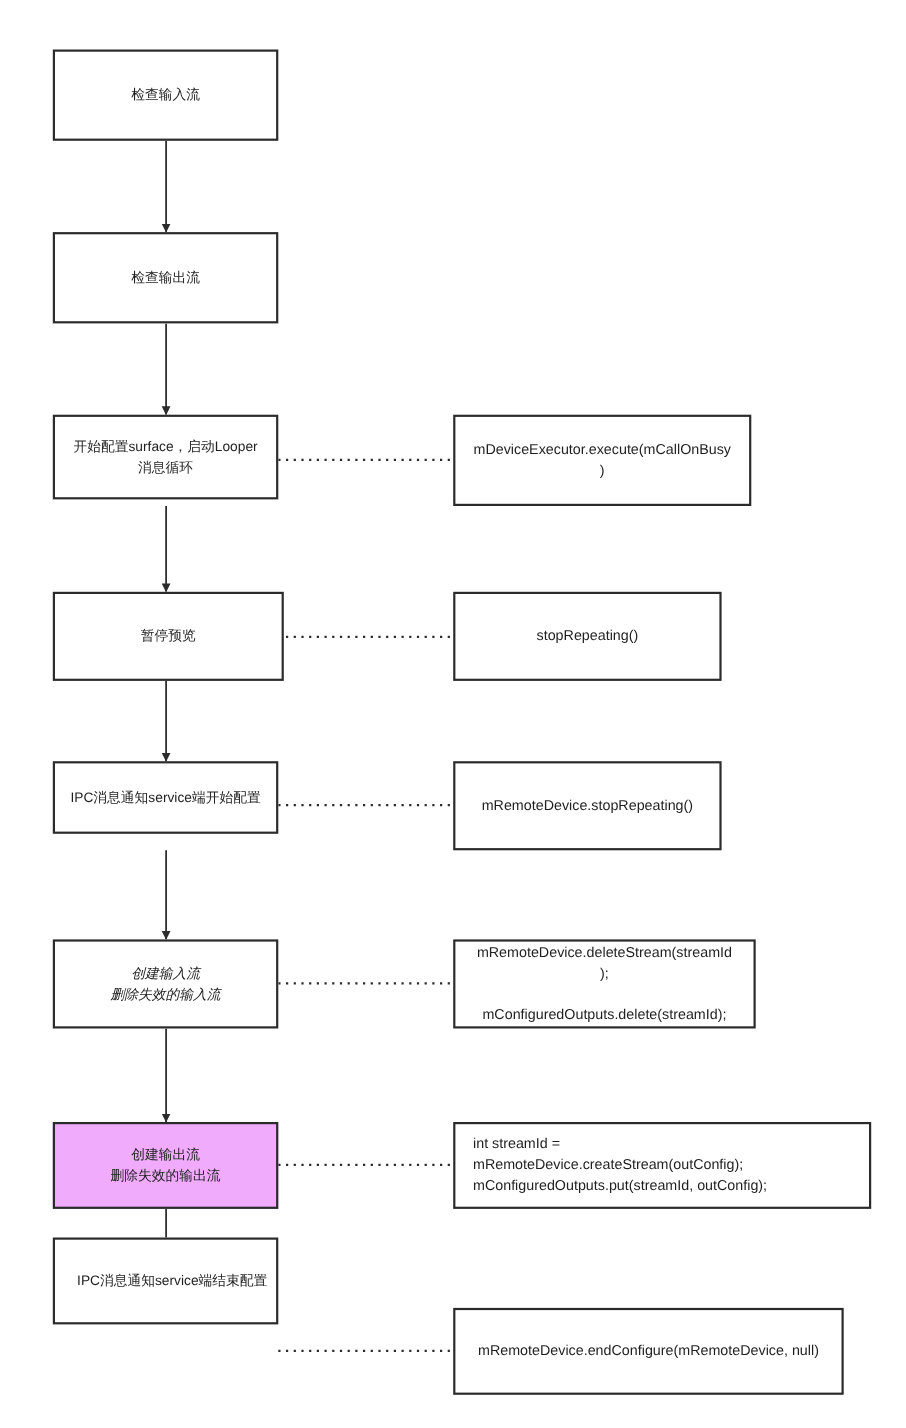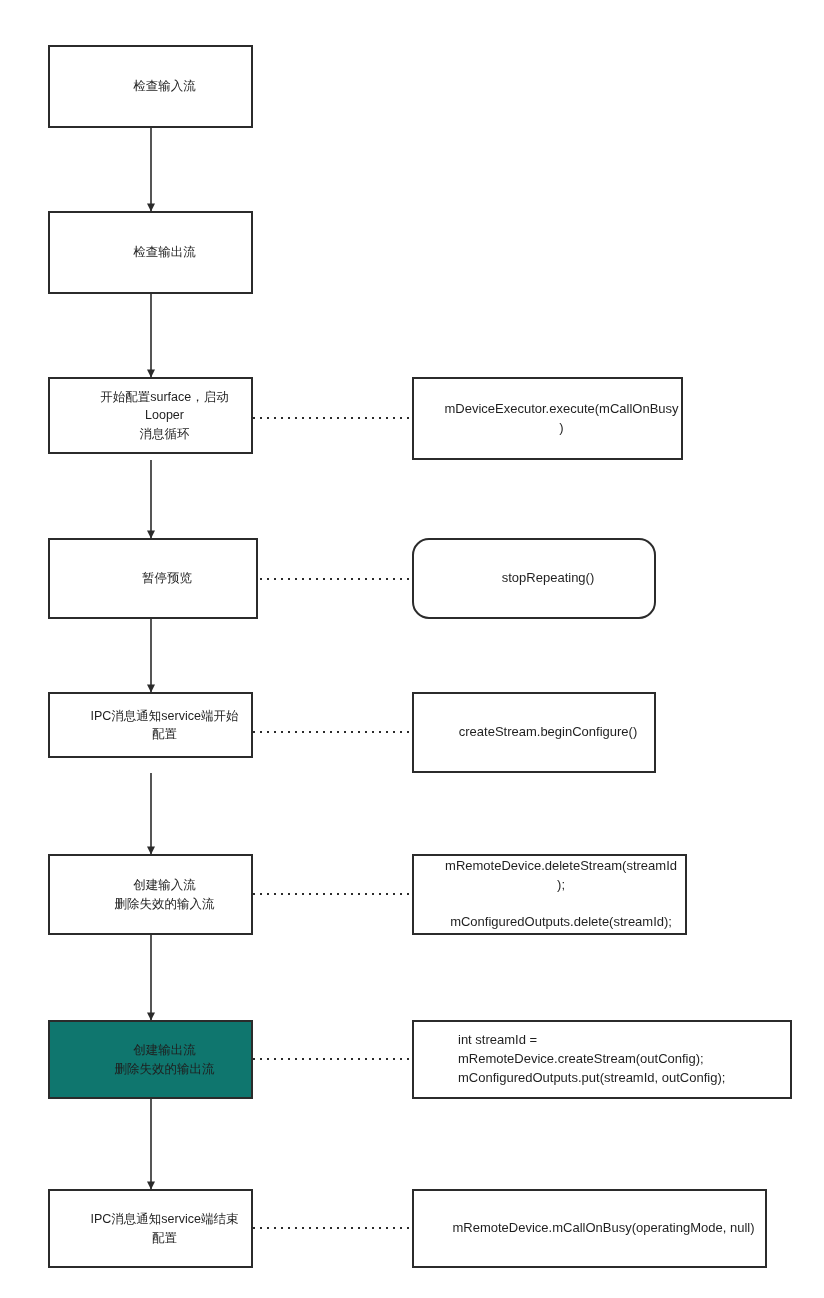--- a/index.html
+++ b/index.html
@@ -44,32 +44,31 @@
     padding: 4px 8px;
     white-space: pre-line;
   }
   .node.step {
     font-size: 12.5px;
   }
   .node.note {
     font-size: 13px;
   }
   .node.highlight {
-    background: #0f766e;
+    background: #f0abfc;
   }
   .node.note-left {
     justify-content: flex-start;
     text-align: left;
     padding-left: 16px;
   }
   .node-text {
     display: block;
     width: 100%;
     white-space: pre-line;
-    margin-left: 28px;
   }
   .note-left .node-text {
     text-align: left;
   }
 </style>
 </head>
 <body>
 
 <div id="flow-canvas">
 
@@ -98,32 +97,32 @@
       </g>
   </svg>
 
   <div id="nodes-layer">
       <div class="node step" style="left: 48px; top: 45px; width: 205px; height: 83px;"><span class="node-text">检查输入流</span></div>
       <div class="node step" style="left: 48px; top: 211px; width: 205px; height: 83px;"><span class="node-text">检查输出流</span></div>
       <div class="node step" style="left: 48px; top: 377px; width: 205px; height: 77px;"><span class="node-text">开始配置surface，启动Looper
 消息循环</span></div>
       <div class="node step" style="left: 48px; top: 538px; width: 210px; height: 81px;"><span class="node-text">暂停预览</span></div>
       <div class="node step" style="left: 48px; top: 692px; width: 205px; height: 66px;"><span class="node-text">IPC消息通知service端开始配置</span></div>
-      <div class="node step" style="left: 48px; top: 854px; width: 205px; height: 81px;"><span class="node-text">创建输入流
+      <div class="node step" style="left: 48px; top: 854px; width: 205px; height: 81px; font-style: italic;"><span class="node-text">创建输入流
 删除失效的输入流</span></div>
       <div class="node step highlight" style="left: 48px; top: 1020px; width: 205px; height: 79px;"><span class="node-text">创建输出流
 删除失效的输出流</span></div>
-      <div class="node step" style="left: 48px; top: 1189px; width: 205px; height: 79px;"><span class="node-text">IPC消息通知service端结束配置</span></div>
+      <div class="node step" style="left: 48px; top: 1125px; width: 205px; height: 79px; text-align: right;"><span class="node-text">IPC消息通知service端结束配置</span></div>
       <div class="node note" style="left: 412px; top: 377px; width: 271px; height: 83px; text-align: center;"><span class="node-text">mDeviceExecutor.execute(mCallOnBusy
 )</span></div>
-      <div class="node note" style="left: 412px; top: 538px; width: 244px; height: 81px; border-radius: 17px;"><span class="node-text">stopRepeating()</span></div>
-      <div class="node note" style="left: 412px; top: 692px; width: 244px; height: 81px;"><span class="node-text">createStream.beginConfigure()</span></div>
+      <div class="node note" style="left: 412px; top: 538px; width: 244px; height: 81px;"><span class="node-text">stopRepeating()</span></div>
+      <div class="node note" style="left: 412px; top: 692px; width: 244px; height: 81px;"><span class="node-text">mRemoteDevice.stopRepeating()</span></div>
       <div class="node note" style="left: 412px; top: 854px; width: 275px; height: 81px; justify-content: flex-end;"><span class="node-text">mRemoteDevice.deleteStream(streamId
 );
 
 mConfiguredOutputs.delete(streamId);</span></div>
       <div class="node note note-left" style="left: 412px; top: 1020px; width: 380px; height: 79px;"><span class="node-text">int streamId =
 mRemoteDevice.createStream(outConfig);
 mConfiguredOutputs.put(streamId, outConfig);</span></div>
-      <div class="node note" style="left: 412px; top: 1189px; width: 355px; height: 79px;"><span class="node-text">mRemoteDevice.mCallOnBusy(operatingMode, null)</span></div>
+      <div class="node note" style="left: 412px; top: 1189px; width: 355px; height: 79px;"><span class="node-text">mRemoteDevice.endConfigure(mRemoteDevice, null)</span></div>
     </div>
 
 </div>
 
 </body></html>

